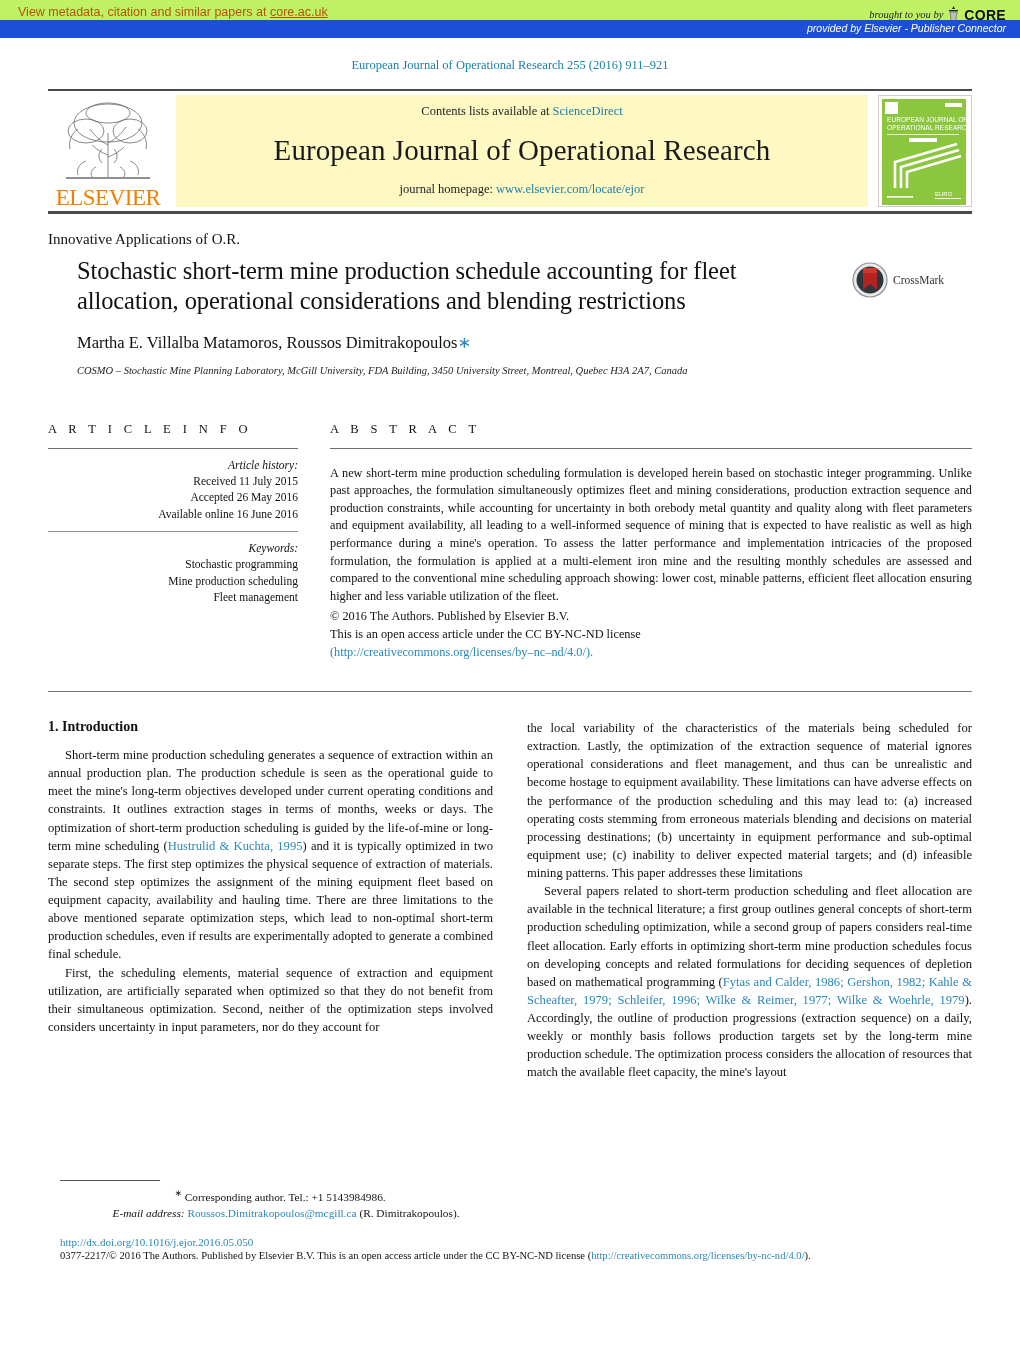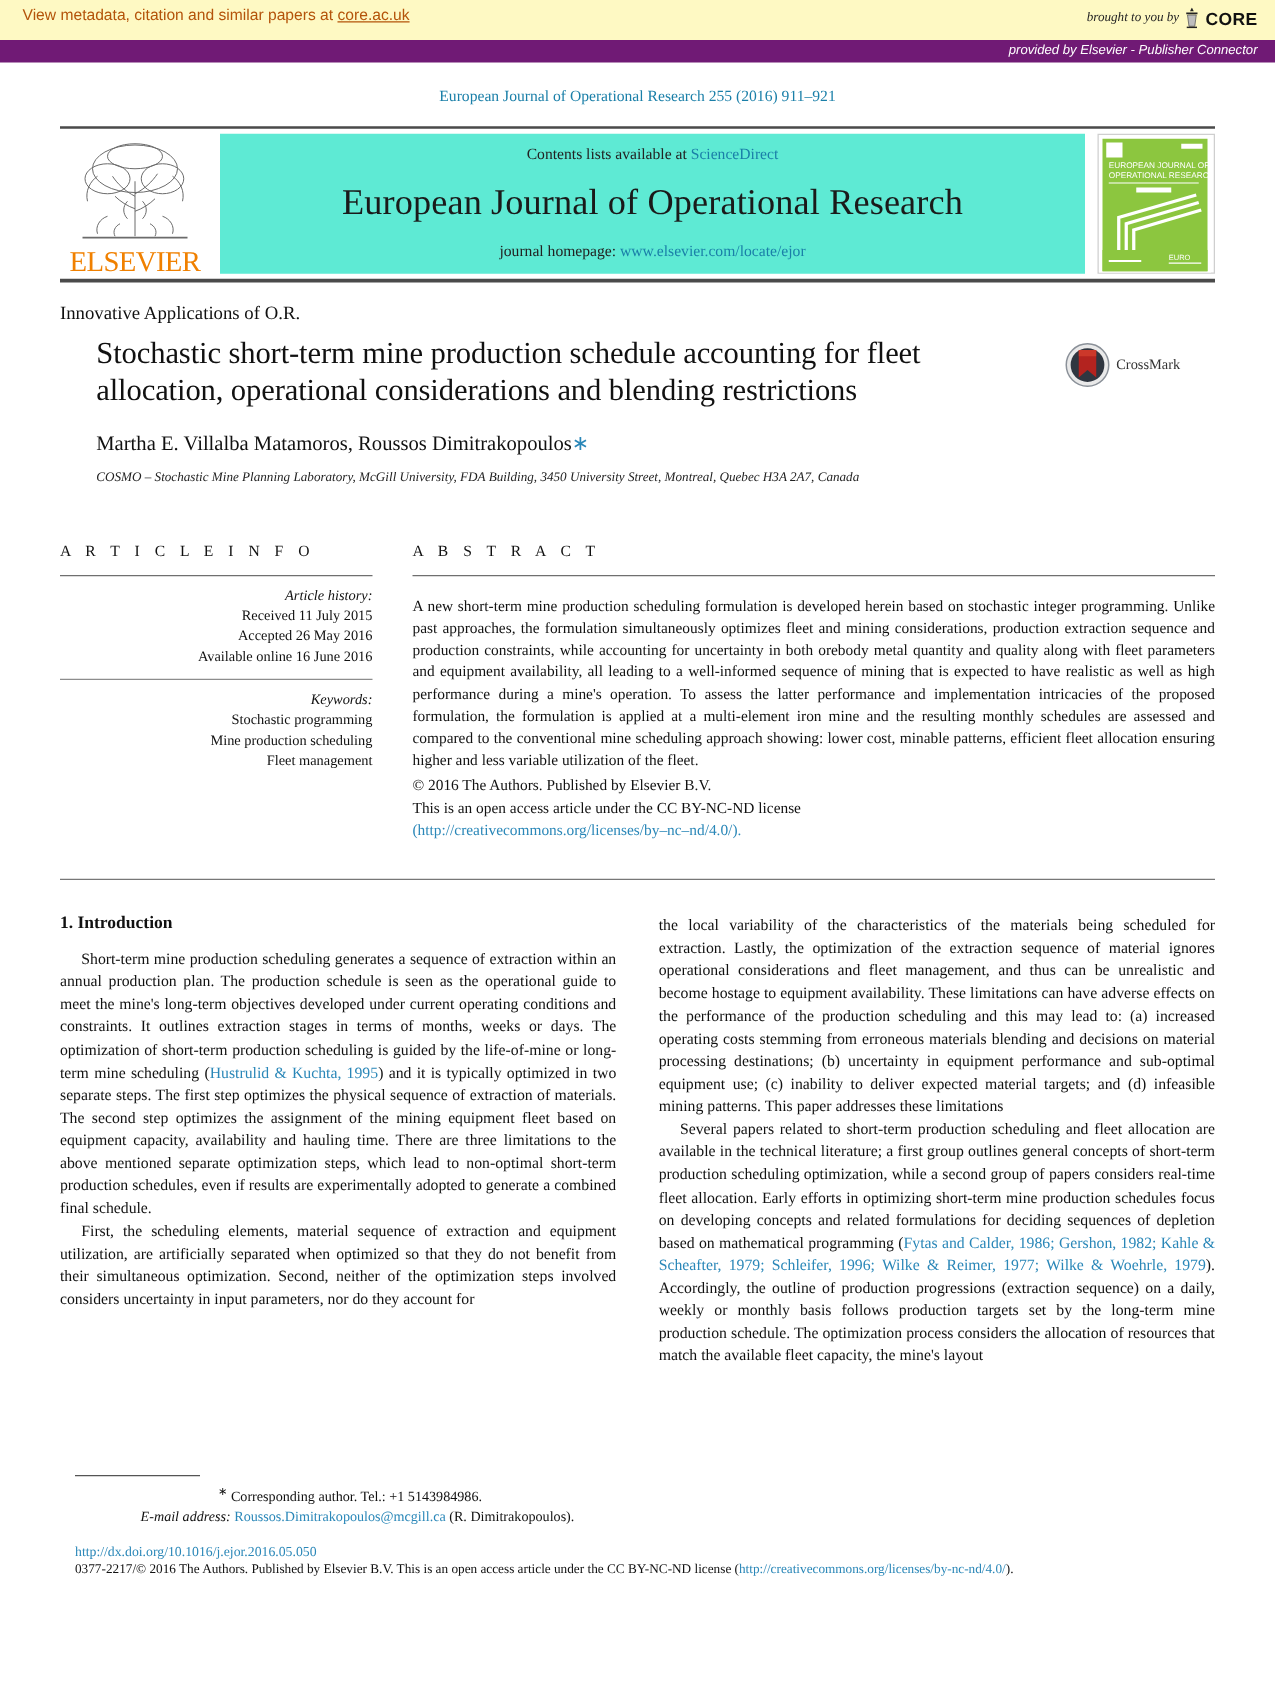--- a/index.html
+++ b/index.html
@@ -12,22 +12,22 @@
     height: 1360px;
     font-family: "Liberation Serif", serif;
     color: #000;
     position: relative;
     overflow: hidden;
   }
 
   
   .core-bar {
     position: relative;
-    height: 32px;
-    background: #fef9c3;
+    height: 20px;
+    background: #bef264;
   }
   .core-left {
     position: absolute;
     left: 18px;
     top: 5px;
     font-family: "Liberation Sans", sans-serif;
     font-size: 12.5px;
     color: #b4540a;
     white-space: nowrap;
   }
@@ -50,21 +50,21 @@
   .core-right .core-word {
     font-family: "Liberation Sans", sans-serif;
     font-weight: bold;
     font-size: 14px;
     letter-spacing: 0.3px;
     color: #111;
   }
   .core-glyph { width: 13px; height: 17px; display:block; }
   .provided-bar {
     height: 18px;
-    background: #701a75;
+    background: #1d4ed8;
     position: relative;
   }
   .provided-bar .txt {
     position: absolute;
     right: 14px;
     top: 2px;
     font-family: "Liberation Sans", sans-serif;
     font-style: italic;
     font-size: 10.5px;
     color: #ffffff;
@@ -108,21 +108,21 @@
   .elsevier-word {
     font-family: "Liberation Serif", serif;
     font-size: 23px;
     letter-spacing: -0.5px;
     color: #F08000;
     line-height: 1;
     margin-top: 1px;
   }
   .masthead-center {
     flex: 1;
-    background: #5eead4;
+    background: #fef9c3;
     margin: 4px 6px 4px 8px;
     display: flex;
     flex-direction: column;
     align-items: center;
     justify-content: space-between;
     padding: 9px 0 10px 0;
   }
   .contents-line {
     font-size: 12.5px;
     color: #222;

